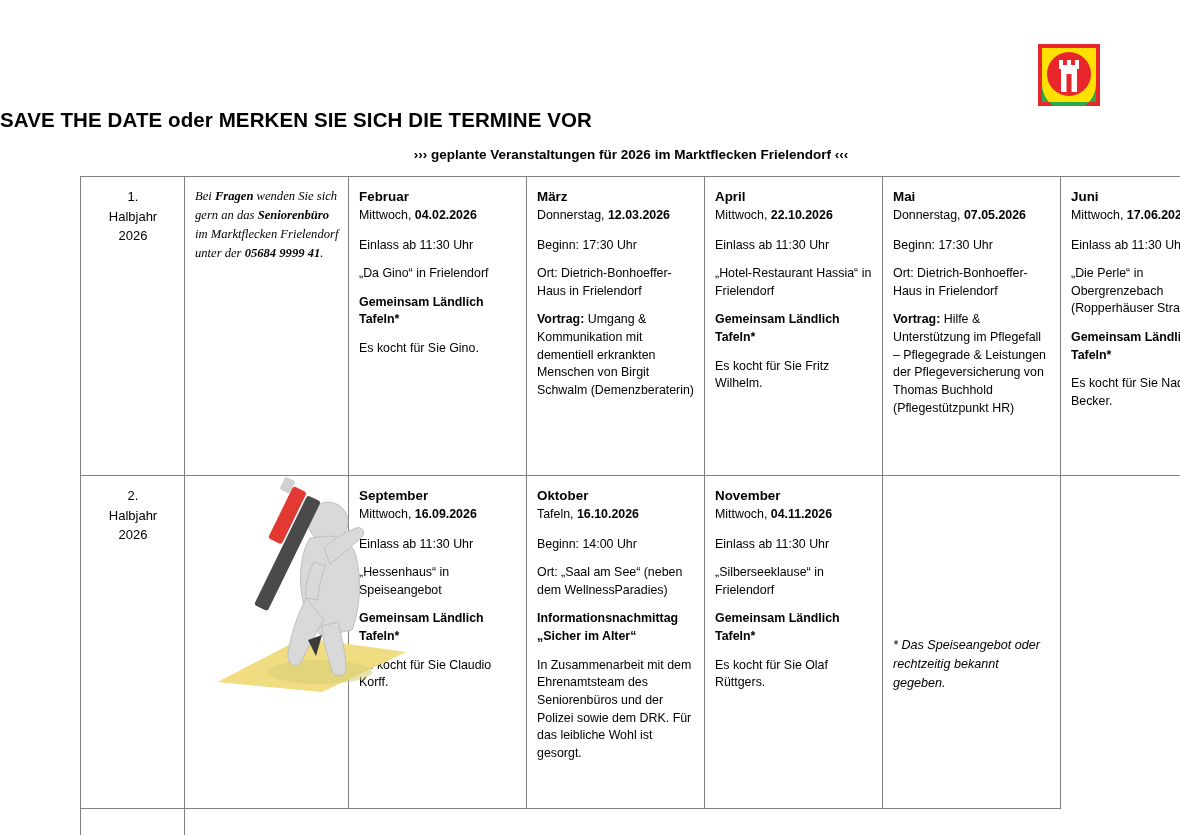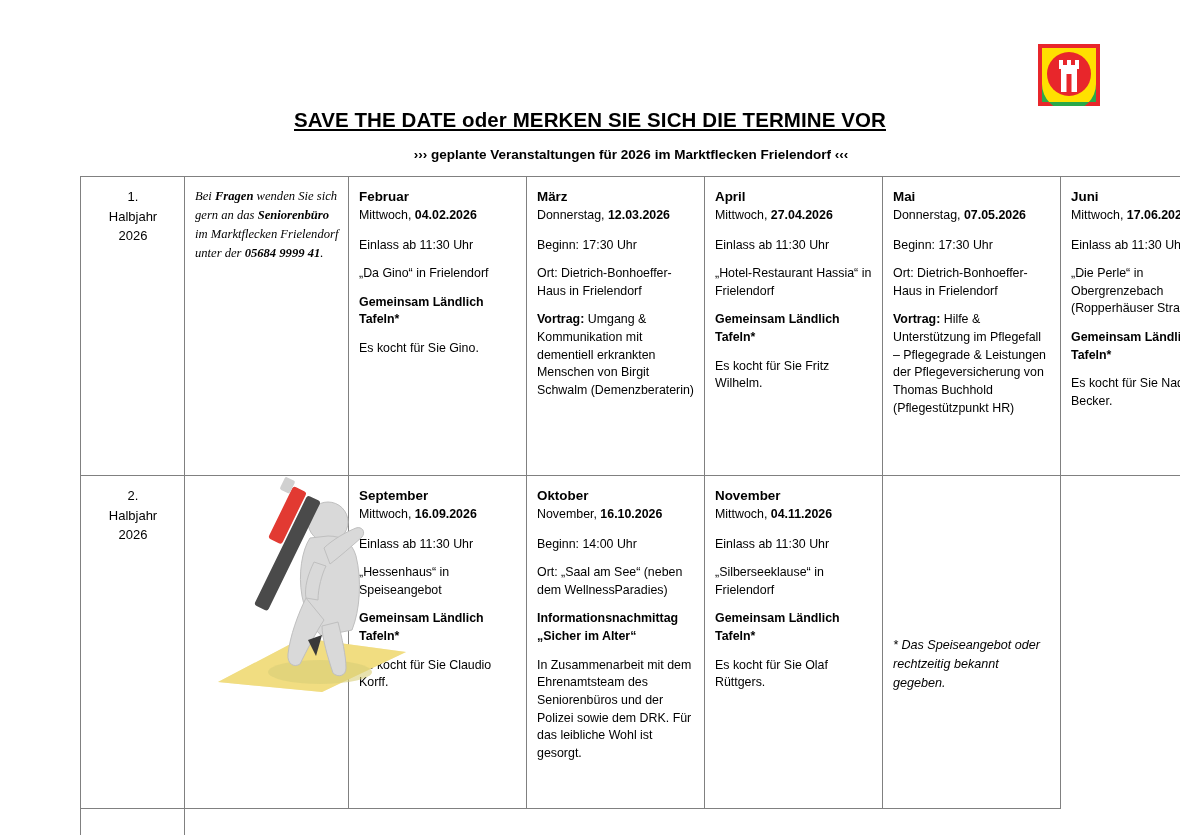--- a/index.html
+++ b/index.html
@@ -25,25 +25,24 @@
     height: 62px;
   }
   .logo svg { display: block; }
 
   
   .title {
     position: absolute;
     top: 108px;
     left: 0;
     width: 1180px;
-    text-align: center;
+    text-align: left;
     font-size: 20.5px;
     font-weight: bold;
     letter-spacing: 0.1px;
-    text-decoration: underline;
   }
   .subtitle {
     position: absolute;
     top: 147px;
     left: 0;
     width: 1180px;
     text-align: center;
     font-size: 13.5px;
     font-weight: bold;
     padding-left: 41px;
@@ -164,21 +163,21 @@
       <td class="c-month">
         <span class="mname">März</span>
         <span class="mdate"><span>Donnerstag, </span><b>12.03.2026</b></span>
         <span class="line">Beginn: 17:30 Uhr</span>
         <span class="line">Ort: Dietrich-Bonhoeffer-Haus in Frielendorf</span>
         <span class="line"><b>Vortrag:</b><span> Umgang &amp; Kommunikation mit dementiell erkrankten Menschen von Birgit Schwalm (Demenzberaterin)</span></span>
       </td>
 
       <td class="c-month">
         <span class="mname">April</span>
-        <span class="mdate"><span>Mittwoch, </span><b>27.04.2026</b></span>
+        <span class="mdate"><span>Mittwoch, </span><b>22.10.2026</b></span>
         <span class="line">Einlass ab 11:30 Uhr</span>
         <span class="line">„Hotel-Restaurant Hassia“ in Frielendorf</span>
         <span class="gl">Gemeinsam Ländlich Tafeln*</span>
         <span class="line">Es kocht für Sie Fritz Wilhelm.</span>
       </td>
 
       <td class="c-month">
         <span class="mname">Mai</span>
         <span class="mdate"><span>Donnerstag, </span><b>07.05.2026</b></span>
         <span class="line">Beginn: 17:30 Uhr</span>
@@ -211,21 +210,21 @@
         <span class="mname">September</span>
         <span class="mdate"><span>Mittwoch, </span><b>16.09.2026</b></span>
         <span class="line">Einlass ab 11:30 Uhr</span>
         <span class="line">„Hessenhaus“ in Speiseangebot</span>
         <span class="gl">Gemeinsam Ländlich Tafeln*</span>
         <span class="line">Es kocht für Sie Claudio Korff.</span>
       </td>
 
       <td class="c-month">
         <span class="mname">Oktober</span>
-        <span class="mdate"><span>November, </span><b>16.10.2026</b></span>
+        <span class="mdate"><span>Tafeln, </span><b>16.10.2026</b></span>
         <span class="line">Beginn: 14:00 Uhr</span>
         <span class="line">Ort: „Saal am See“ (neben dem WellnessParadies)</span>
         <span class="gl">Informationsnachmittag „Sicher im Alter“</span>
         <span class="line">In Zusammenarbeit mit dem Ehrenamtsteam des Seniorenbüros und der Polizei sowie dem DRK. Für das leibliche Wohl ist gesorgt.</span>
       </td>
 
       <td class="c-month">
         <span class="mname">November</span>
         <span class="mdate"><span>Mittwoch, </span><b>04.11.2026</b></span>
         <span class="line">Einlass ab 11:30 Uhr</span>

